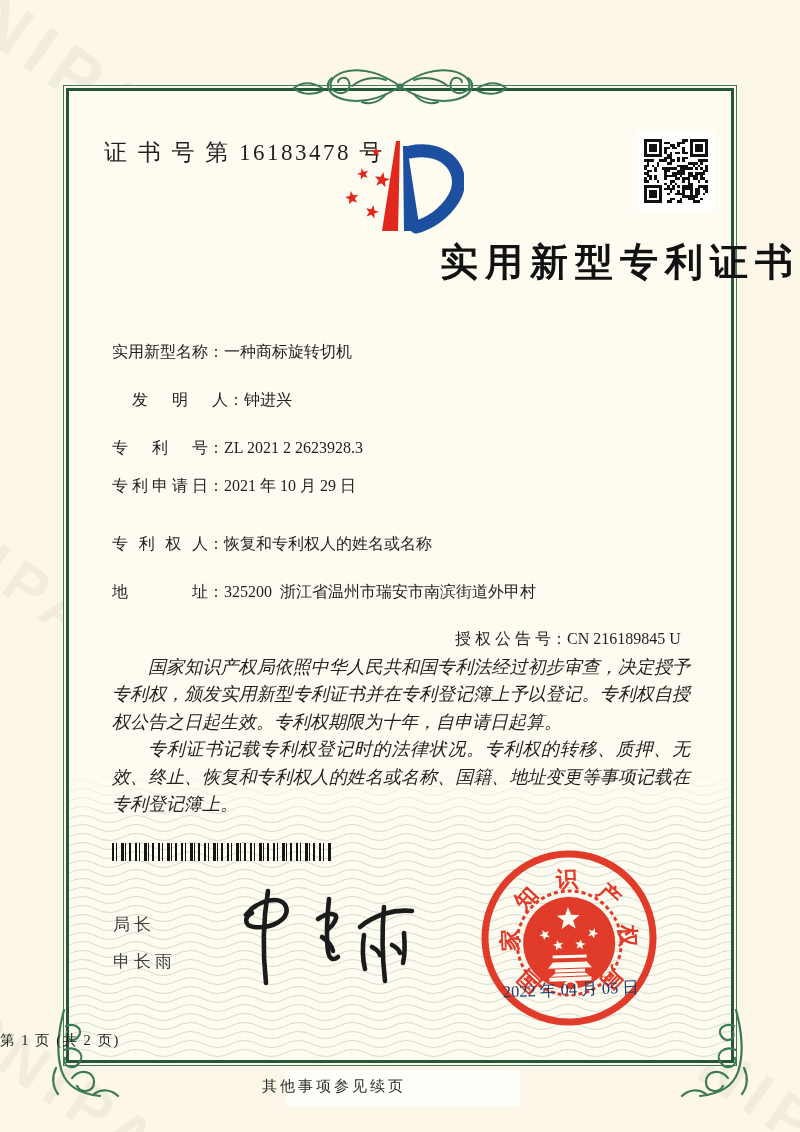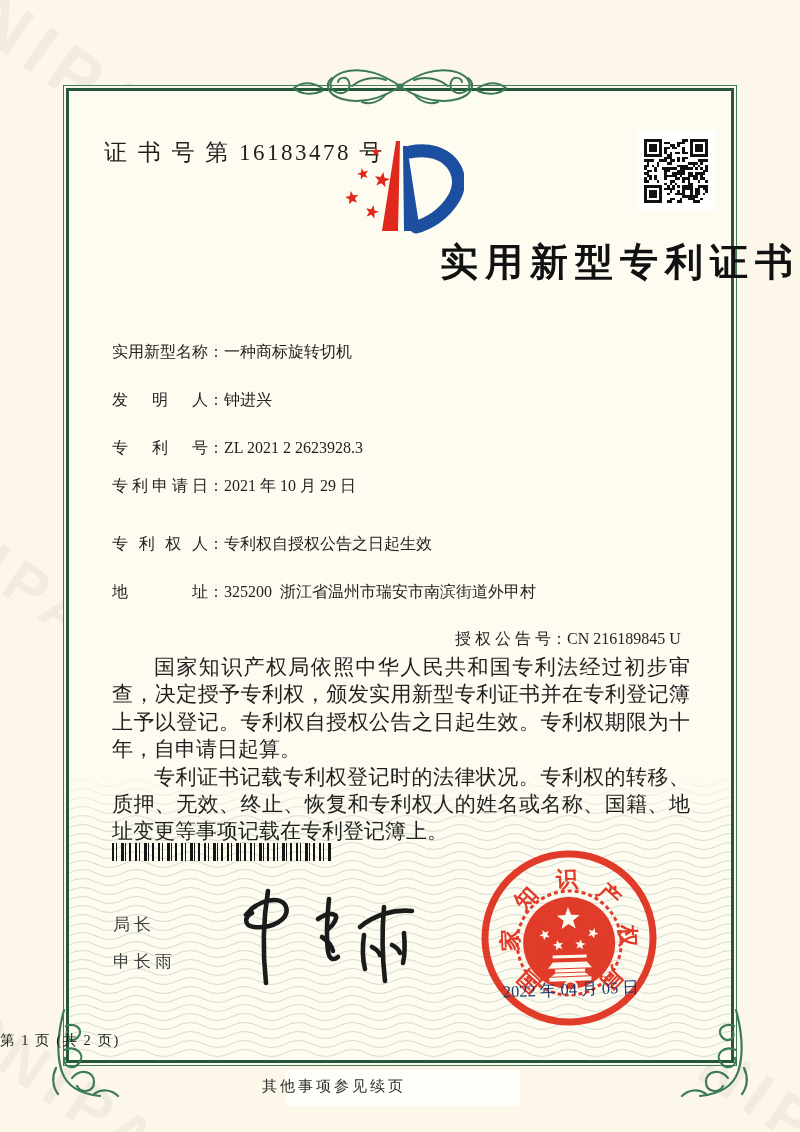--- a/index.html
+++ b/index.html
@@ -44,26 +44,26 @@
   .qr { position:absolute; left:637px; top:131px; width:78px; height:80px; background:#fff; padding:7px; }
   .qr svg { width:100%; height:100%; display:block; }
   .title {
     position:absolute; left:0; top:237px; width:800px; text-align:right;
     font-size:38px; font-weight:bold; letter-spacing:7px; text-indent:7px; color:#111;
   }
   
   .row { position:absolute; left:112px; font-size:16px; line-height:24px; white-space:nowrap; }
   .lbl { display:inline-block; width:96px; text-align:justify; text-align-last:justify; vertical-align:top; }
   .val { white-space:pre-wrap; }
-  .r0 { top:340px; } .r1 { top:388px; } .r2 { top:436px;font-family:Liberation Serif, serif; }
+  .r0 { top:340px; } .r1 { top:388px;margin-left:20px; } .r2 { top:436px;font-family:Liberation Serif, serif; }
   .r3 { top:474px; } .r4 { top:532px; } .r5 { top:580px; } .r6 { top:627px; }
   .grant-no { position:absolute; left:455px; top:627px; font-size:16px; line-height:24px; white-space:nowrap; }
   
   .paras { position:absolute; left:112px; top:654px; width:578px;
-    font-size:21px; line-height:27.4px; text-align:justify; }
+    font-size:18px; line-height:27.4px; text-align:justify;font-style:italic; }
   .paras p { text-indent:2em; }
   
   .barcode { position:absolute; left:112px; top:843px; width:220px; height:18px;
     background:repeating-linear-gradient(90deg,
       #151515 0 2px, transparent 2px 4px,
       #151515 4px 5px, transparent 5px 9px,
       #151515 9px 12px, transparent 12px 13px,
       #151515 13px 14px, transparent 14px 17px,
       #151515 17px 19px, transparent 19px 23px); }
   .signer { position:absolute; left:113px; top:913px;
@@ -411,21 +411,21 @@
   <div class="row r1">
     <span class="lbl">发明人</span><span>：</span><span class="val">钟进兴</span>
   </div>
   <div class="row r2">
     <span class="lbl">专利号</span><span>：</span><span class="val">ZL 2021 2 2623928.3</span>
   </div>
   <div class="row r3">
     <span class="lbl">专利申请日</span><span>：</span><span class="val">2021 年 10 月 29 日</span>
   </div>
   <div class="row r4">
-    <span class="lbl">专利权人</span><span>：</span><span class="val">专利权自授权公告之日起生效</span>
+    <span class="lbl">专利权人</span><span>：</span><span class="val">恢复和专利权人的姓名或名称</span>
   </div>
   <div class="row r5">
     <span class="lbl">地址</span><span>：</span><span class="val">325200  浙江省温州市瑞安市南滨街道外甲村</span>
   </div>
   <div class="grant-no">
     <span class="lbl">授权公告号</span><span>：</span><span class="val">CN 216189845 U</span>
   </div>
 
   <div class="paras">
     <p>国家知识产权局依照中华人民共和国专利法经过初步审查，决定授予专利权，颁发实用新型专利证书并在专利登记簿上予以登记。专利权自授权公告之日起生效。专利权期限为十年，自申请日起算。</p>

